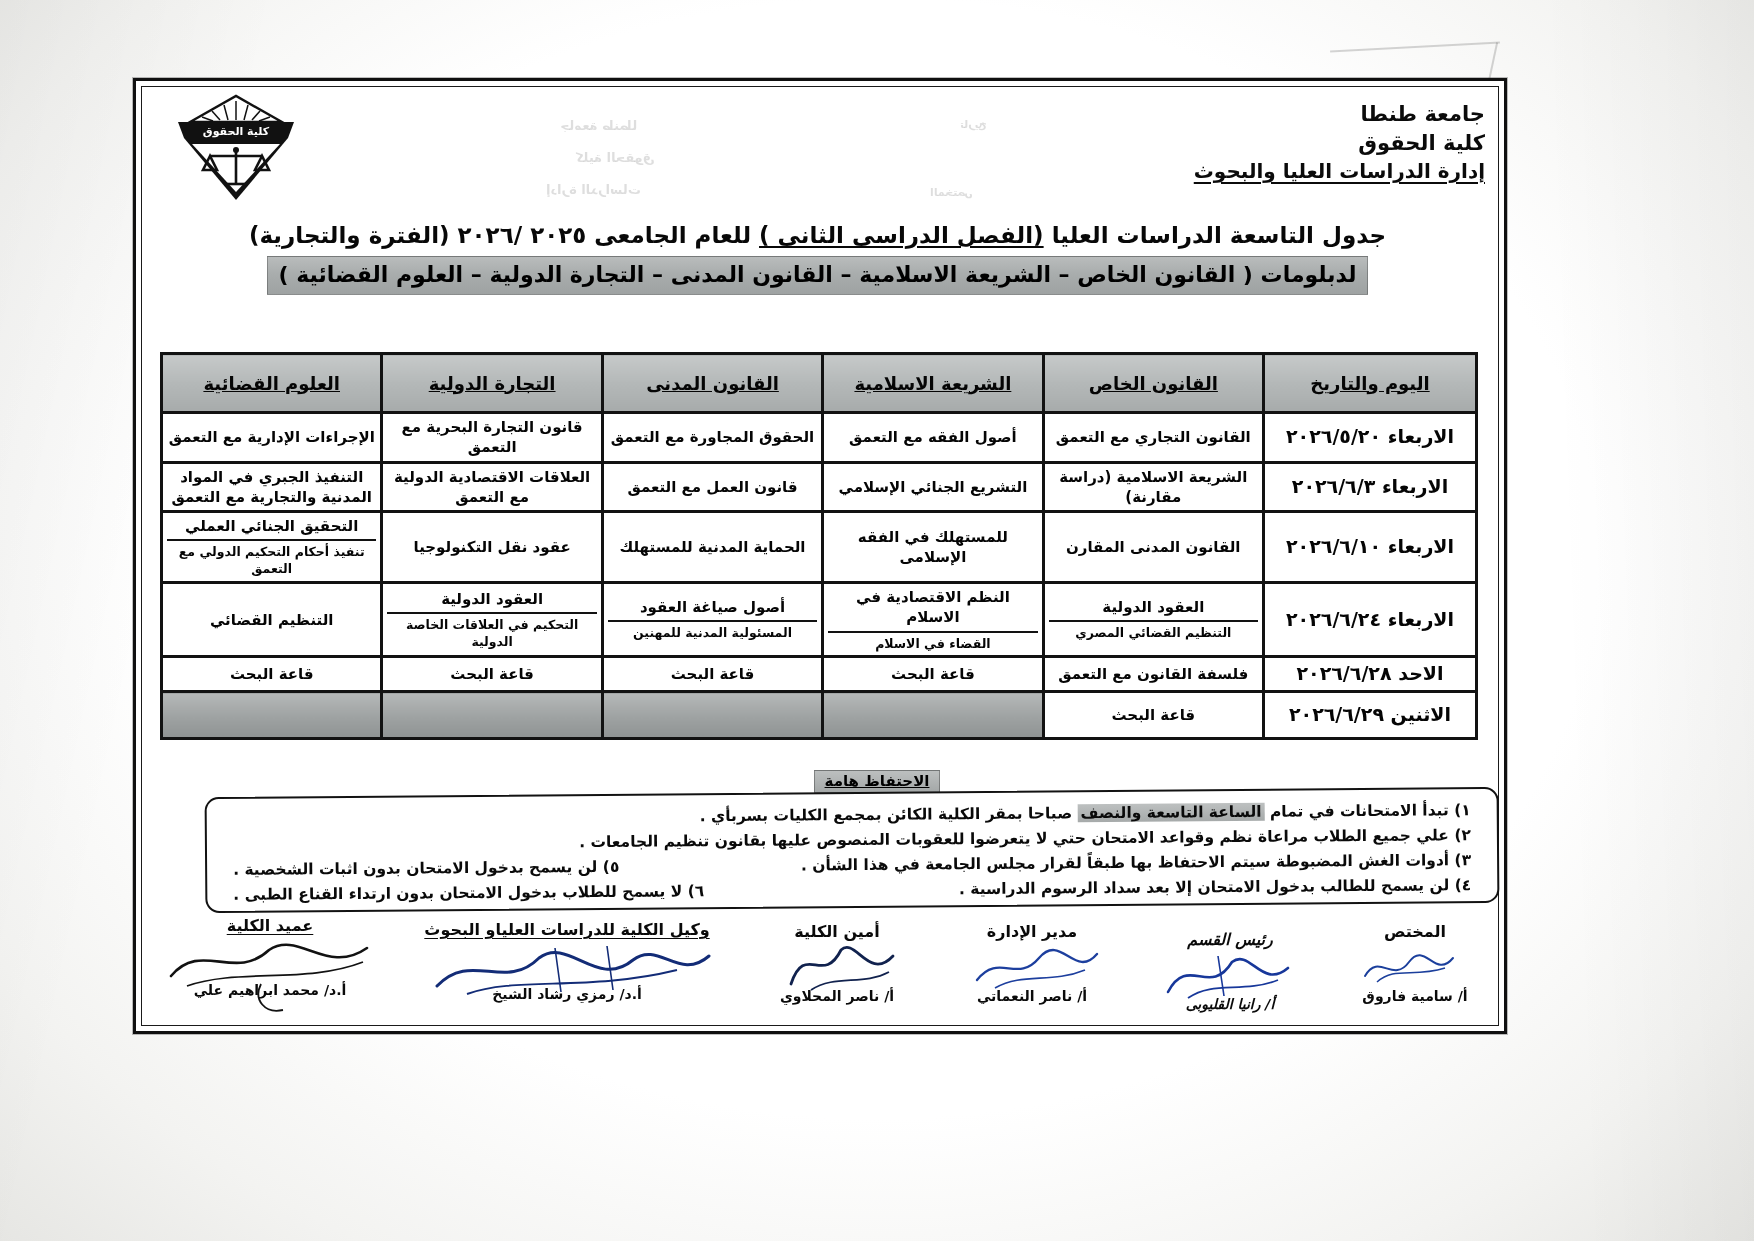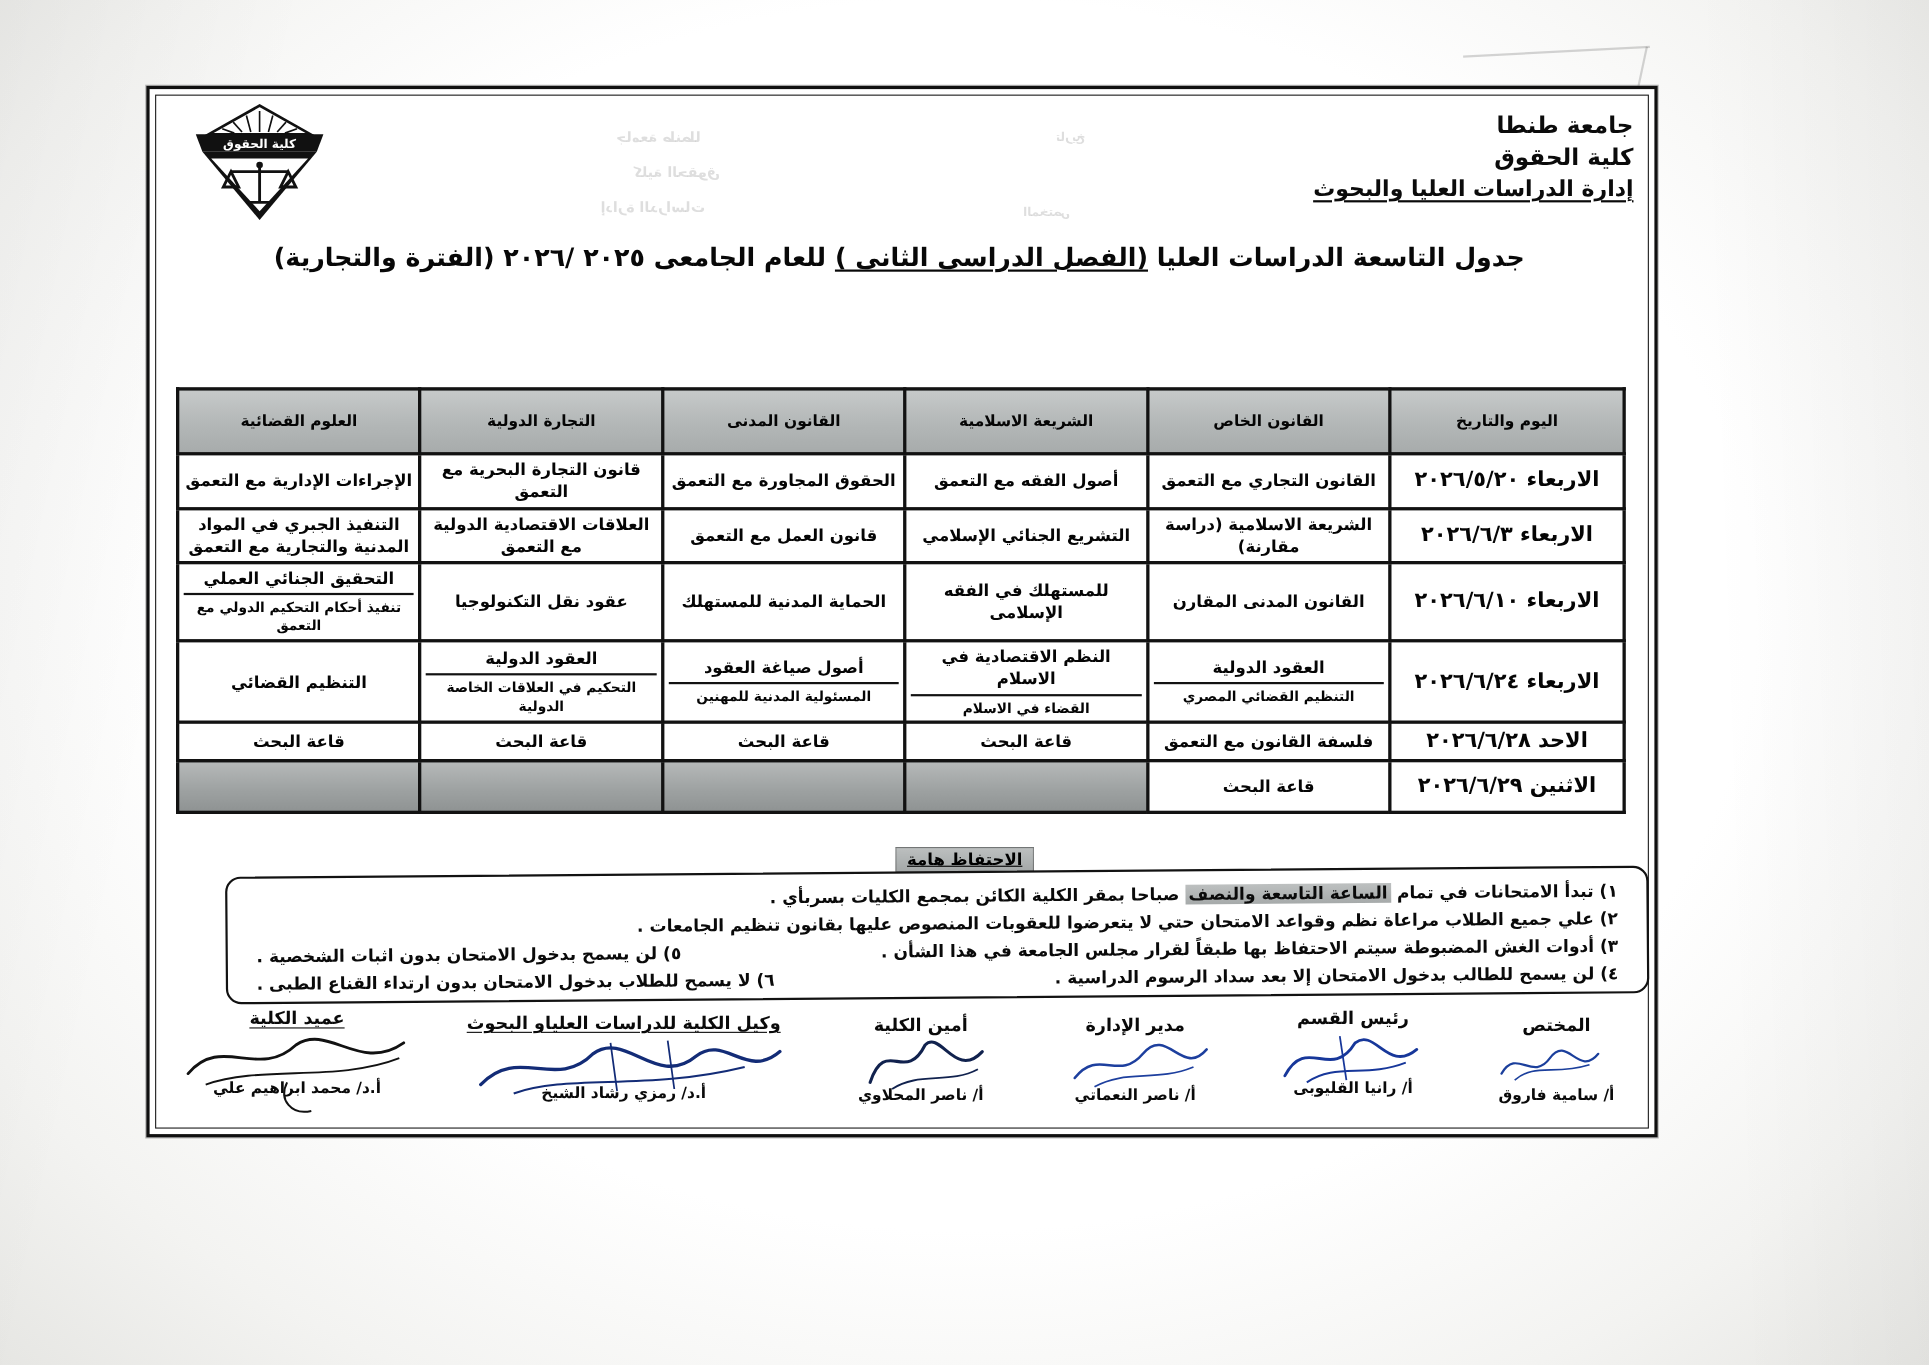--- a/index.html
+++ b/index.html
@@ -79,22 +79,23 @@
     direction:rtl;
   }
   #sched th,#sched td{
     border:3px solid #121212;
     text-align:center;vertical-align:middle;
     color:#050505;
     padding:3px 4px;
   }
   #sched thead th{
     background:linear-gradient(180deg,#c6c9c9 0%,#b4b8b8 50%,#a7abab 100%);
-    font-size:14px;font-weight:bold;height:50px;
+    font-size:18px;font-weight:bold;height:50px;
     letter-spacing:.3px;
+    text-decoration:underline;
   }
   #sched td{background:#fff;font-size:15px;font-weight:bold;line-height:1.35;}
   #sched td.date{font-size:19px;font-weight:bold;letter-spacing:1px;white-space:nowrap;}
   #sched td.empty{
     background:linear-gradient(180deg,#b5b8b8 0%,#9ea2a2 55%,#8f9393 100%);
     height:38px;
   }
   .sub{display:block;}
   .sub + .sub{border-top:2px solid #121212;margin-top:3px;padding-top:3px;font-size:12.5px;}
   
@@ -192,20 +193,21 @@
     <div class="l1">جامعة طنطا</div>
     <div class="l2">كلية الحقوق</div>
     <div class="l3">إدارة الدراسات العليا والبحوث</div>
   </div>
 </div>
 
 <div id="titles">
   <div class="t-line1">
     <span>جدول التاسعة الدراسات العليا </span><u>(الفصل الدراسى الثانى )</u><span> للعام الجامعى ٢٠٢٥ /٢٠٢٦ </span><span>(الفترة والتجارية)</span>
   </div>
+  <div class="t-line2">لدبلومات ( القانون الخاص – الشريعة الاسلامية – القانون المدنى – التجارة الدولية – العلوم القضائية )</div>
 </div>
 
 <div id="tbl-wrap">
   <table id="sched">
     <colgroup>
       <col class="c-date">
         <col class="c-sub">
         <col class="c-sub">
         <col class="c-sub">
         <col class="c-sub">
@@ -384,21 +386,21 @@
     <div class="role">المختص</div>
     <div class="name">أ/ سامية فاروق</div>
     <div class="ink" style="left:18px;top:24px;">
       <svg width="120" height="44" viewBox="0 0 120 44">
         <path d="M12 30 C26 6, 40 38, 56 16 S82 34, 100 12" fill="none" stroke="#1b3f9c" stroke-width="2" stroke-linecap="round"></path>
         <path d="M24 36 C42 20, 60 32, 92 22" fill="none" stroke="#1b3f9c" stroke-width="1.5"></path>
       </svg>
     </div>
   </div>
 
-  <div class="sig" style="right:175px;top:4px;width:180px;">
+  <div class="sig" style="right:175px;top:18px;width:180px;font-style:italic;">
     <div class="role">رئيس القسم</div>
     <div class="name">أ/ رانيا القليوبى</div>
     <div class="ink" style="left:18px;top:20px;">
       <svg width="150" height="52" viewBox="0 0 150 52">
         <path d="M10 42 C30 4, 52 48, 74 12 C92 -2, 104 40, 130 18" fill="none" stroke="#17379a" stroke-width="2.6" stroke-linecap="round"></path>
         <path d="M30 48 C56 30, 84 44, 120 30" fill="none" stroke="#17379a" stroke-width="1.8"></path>
         <path d="M60 6 L66 46" fill="none" stroke="#17379a" stroke-width="1.6"></path>
       </svg>
     </div>
   </div>

